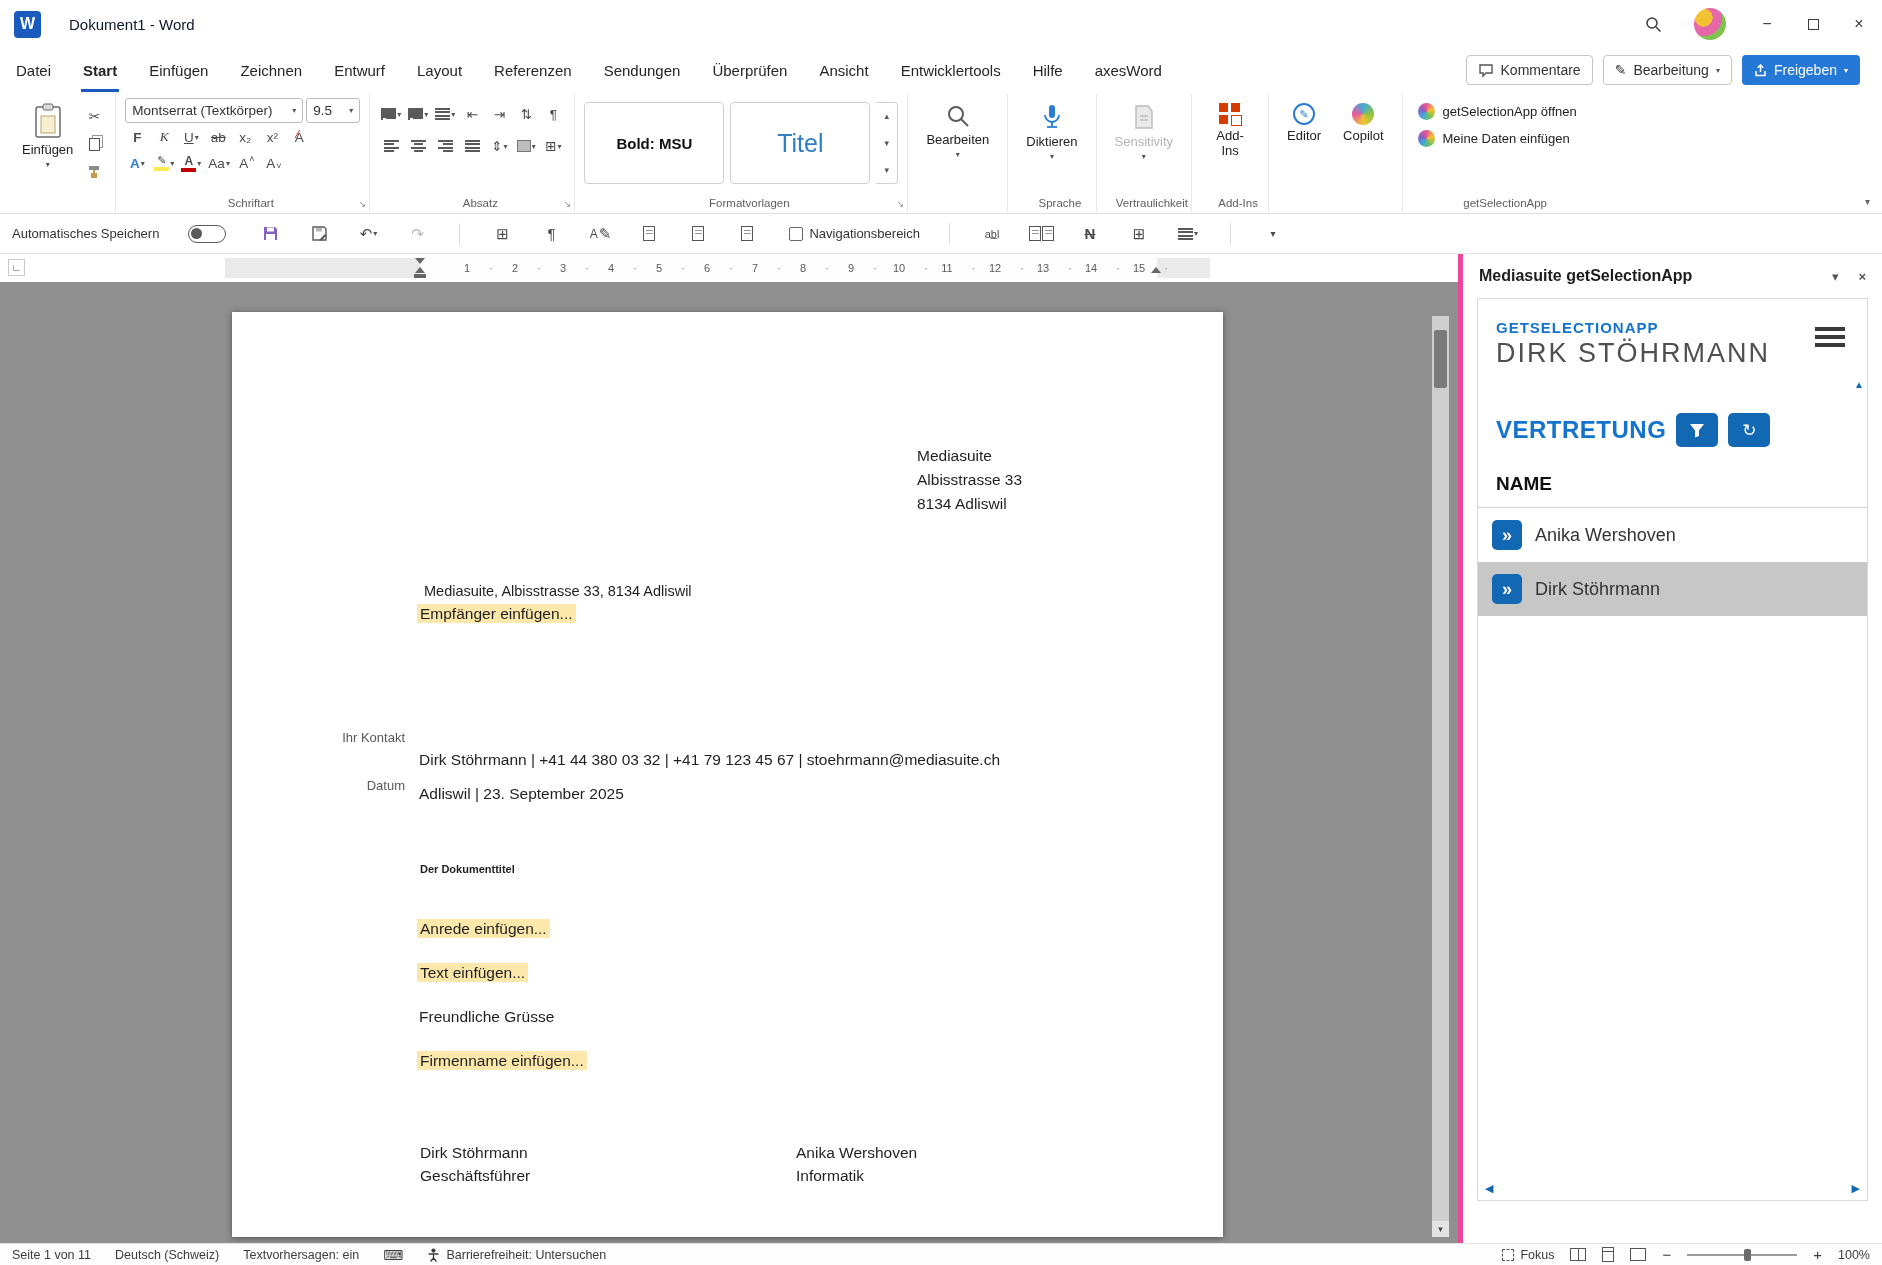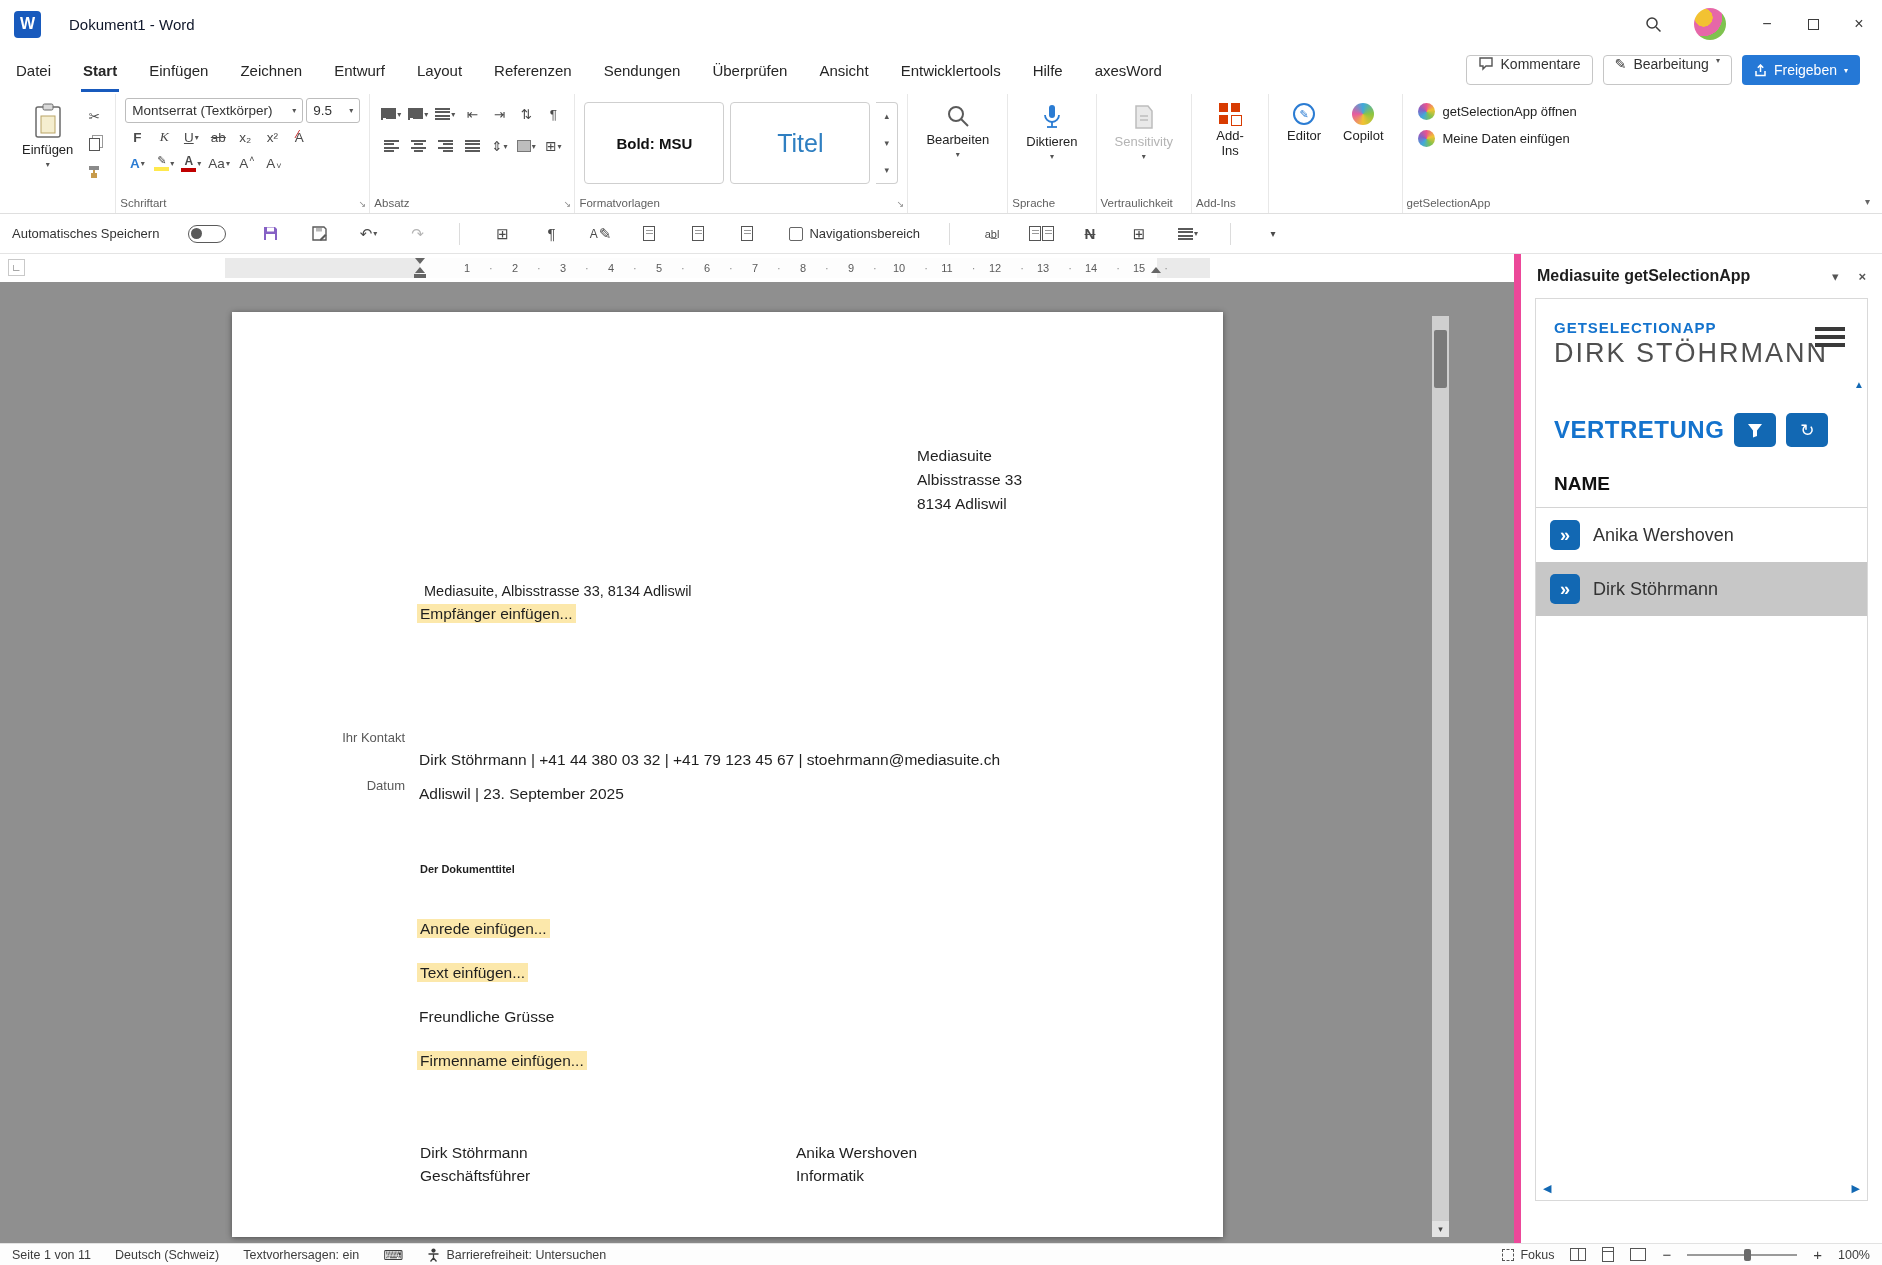--- a/index.html
+++ b/index.html
@@ -16,31 +16,31 @@
   .avatar { width:32px; height:32px; border-radius:50%; margin:0 18px;
             background:radial-gradient(circle at 30% 30%, #f2c232 0 28%, #e667a8 29% 58%, #7fc24f 59% 82%, #3fa9dc 83% 100%); }
   .maxbox { width:11px; height:11px; border:1.4px solid #3c3c3c; display:inline-block; }
 
   
   .tabsrow { display:flex; align-items:center; height:44px; padding:0 14px; background:#fff; }
   .rtab { height:44px; display:flex; align-items:center; margin-right:28px; padding:3px 2px 0;
           font-size:15px; color:#262626; border-bottom:3px solid transparent; white-space:nowrap; }
   .rtab.active { font-weight:700; border-color:#185abd; }
   .tr-right { margin-left:auto; display:flex; align-items:center; gap:10px; padding-right:8px; }
-  .btn-outline { display:flex; align-items:flex-start; gap:7px; border:1px solid #c6c6c6; border-radius:4px;
+  .btn-outline { display:flex; align-items:center; gap:7px; border:1px solid #c6c6c6; border-radius:4px;
                  height:30px; padding:0 11px; font-size:14px; color:#333; background:#fff; }
   .btn-share { display:flex; align-items:center; gap:7px; background:#2578d6; color:#fff; border-radius:4px;
                height:30px; padding:0 12px; font-size:14px; }
   .chev { font-size:8px; color:#555; }
   .btn-share .chev { color:#fff; }
 
   
   .ribbon { display:flex; align-items:stretch; height:122px; padding:2px 4px 0; border-bottom:1px solid #dfdfdf; position:relative; background:#fff; }
   .rgroup { position:relative; display:flex; flex-direction:column; align-items:center; padding:4px 9px 20px; border-right:1px solid #e8e8e8; }
-  .glabel { position:absolute; bottom:4px; left:4px; right:0; text-align:left; font-size:11.5px; color:#5f5f5f; white-space:nowrap; }
+  .glabel { position:absolute; bottom:4px; left:16px; right:0; text-align:center; font-size:11.5px; color:#5f5f5f; white-space:nowrap; }
   .glaunch { position:absolute; bottom:4px; right:3px; font-size:9px; color:#8a8a8a; }
   .bigbtn { display:flex; flex-direction:column; align-items:center; gap:3px; padding:5px 9px; border-radius:4px; font-size:13px; color:#222; }
   .ibtn { min-width:24px; height:24px; display:flex; align-items:center; justify-content:center; border-radius:3px;
           font-size:13.5px; color:#4a4a4a; padding:0 2px; gap:1px; }
   .frow { display:flex; align-items:center; gap:3px; margin-bottom:2px; }
   .combo { display:flex; align-items:center; justify-content:space-between; border:1px solid #bdbdbd; border-radius:3px;
            height:25px; padding:0 6px; font-size:13.5px; background:#fff; color:#333; gap:6px; white-space:nowrap; }
   .stack { display:flex; flex-direction:column; align-items:center; line-height:1; }
   .bar { width:15px; height:4px; margin-top:1px; }
   .lines { width:15px; height:12px; background-repeat:no-repeat;
@@ -107,21 +107,21 @@
   .doclabel { font-size:13px; color:#595959; text-align:right; width:173px; left:0; }
   .vscroll { position:absolute; left:1432px; top:34px; bottom:6px; width:17px; background:#cfcfcf; }
   .vthumb { position:absolute; left:2px; top:14px; width:13px; height:58px; background:#7a7a7a; border-radius:2px; }
   .varrow { position:absolute; left:0; width:17px; height:16px; display:flex; align-items:center; justify-content:center;
             color:#444; font-size:9px; background:#e3e3e3; }
 
   
   .dot { position:absolute; border-radius:50%; }
 
   
-  .panel { position:absolute; top:254px; right:0; width:368px; bottom:22px; background:#fff; border-left:7px solid #ec4899;
+  .panel { position:absolute; top:254px; right:0; width:424px; bottom:22px; background:#fff; border-left:5px solid #ec4899;
            display:flex; flex-direction:column; }
   .p-head { display:flex; align-items:center; padding:13px 16px 9px; font-size:16px; font-weight:700; color:#1d1d1d; }
   .p-head-icons { margin-left:auto; display:flex; gap:20px; color:#555; font-size:13px; }
   .p-card { flex:1; margin:4px 14px 42px; border:1px solid #d9d9d9; position:relative; overflow:hidden; background:#fff; }
   .brand-top { padding:20px 18px 0; color:#1473cd; font-weight:700; font-size:15px; letter-spacing:1px; }
   .brand-name { padding:2px 18px 0; color:#4f4f4f; font-size:27px; letter-spacing:2px; }
   .hamb { position:absolute; right:22px; top:28px; width:30px; height:3.5px; background:#3a3a3a;
           box-shadow:0 8px 0 #3a3a3a, 0 16px 0 #3a3a3a; }
   .mini-up { position:absolute; right:3px; top:80px; color:#1268b3; font-size:10px; }
   .sec-row { display:flex; align-items:center; padding:0 16px 0 18px; margin-top:44px; }

